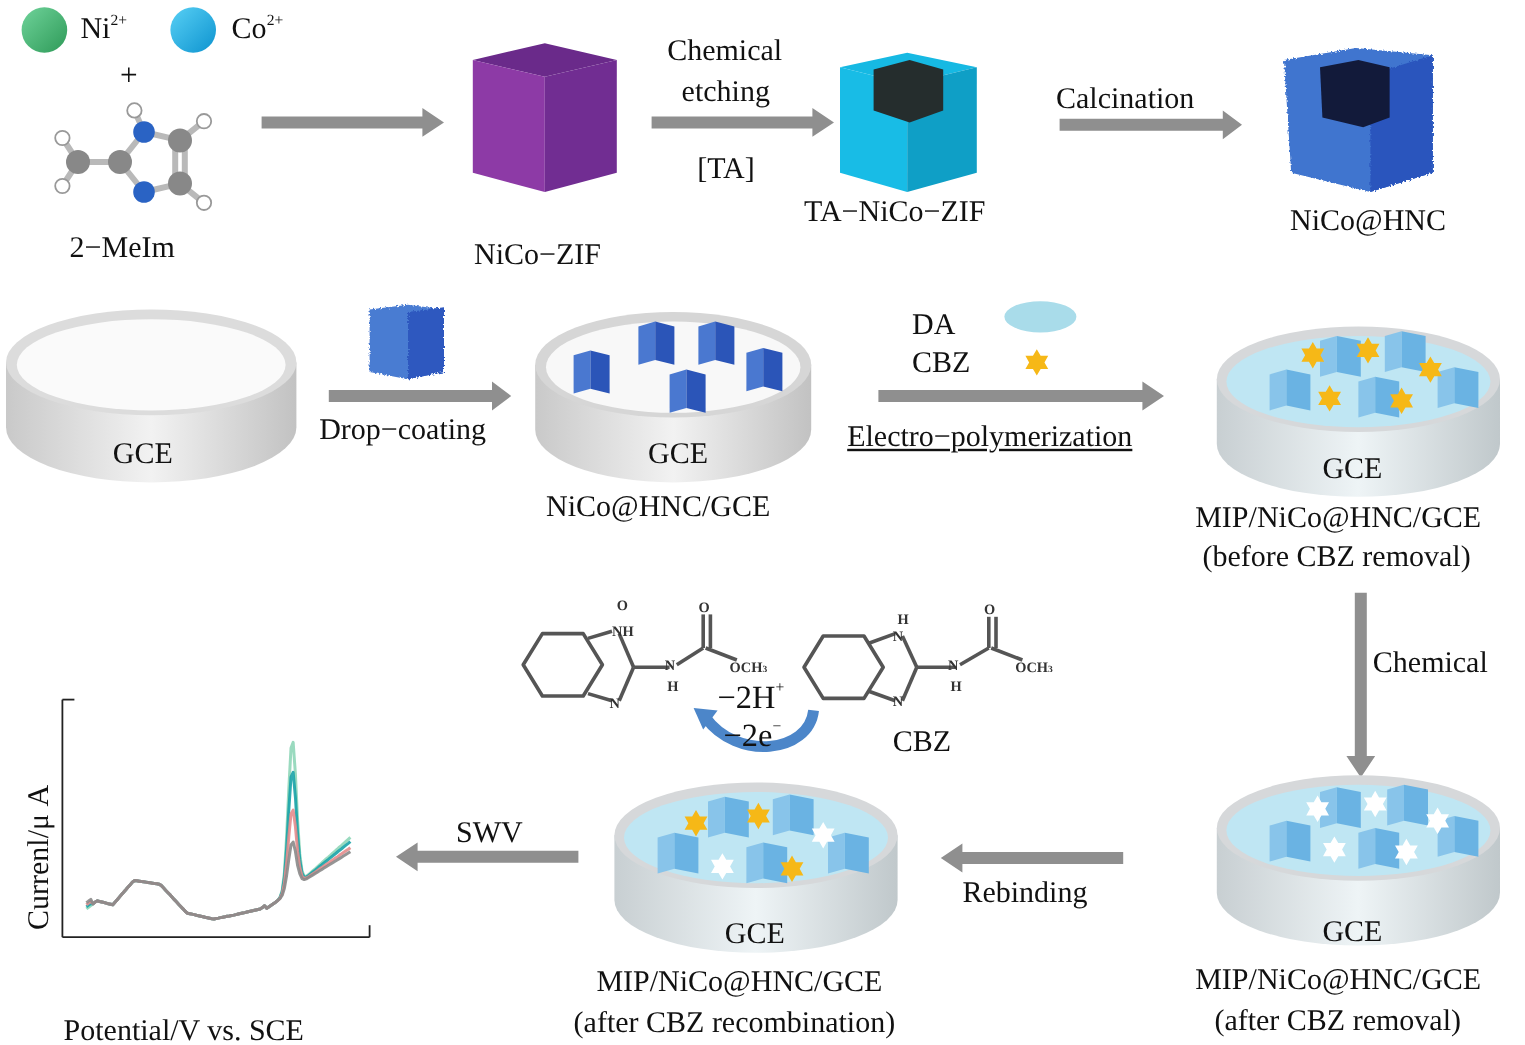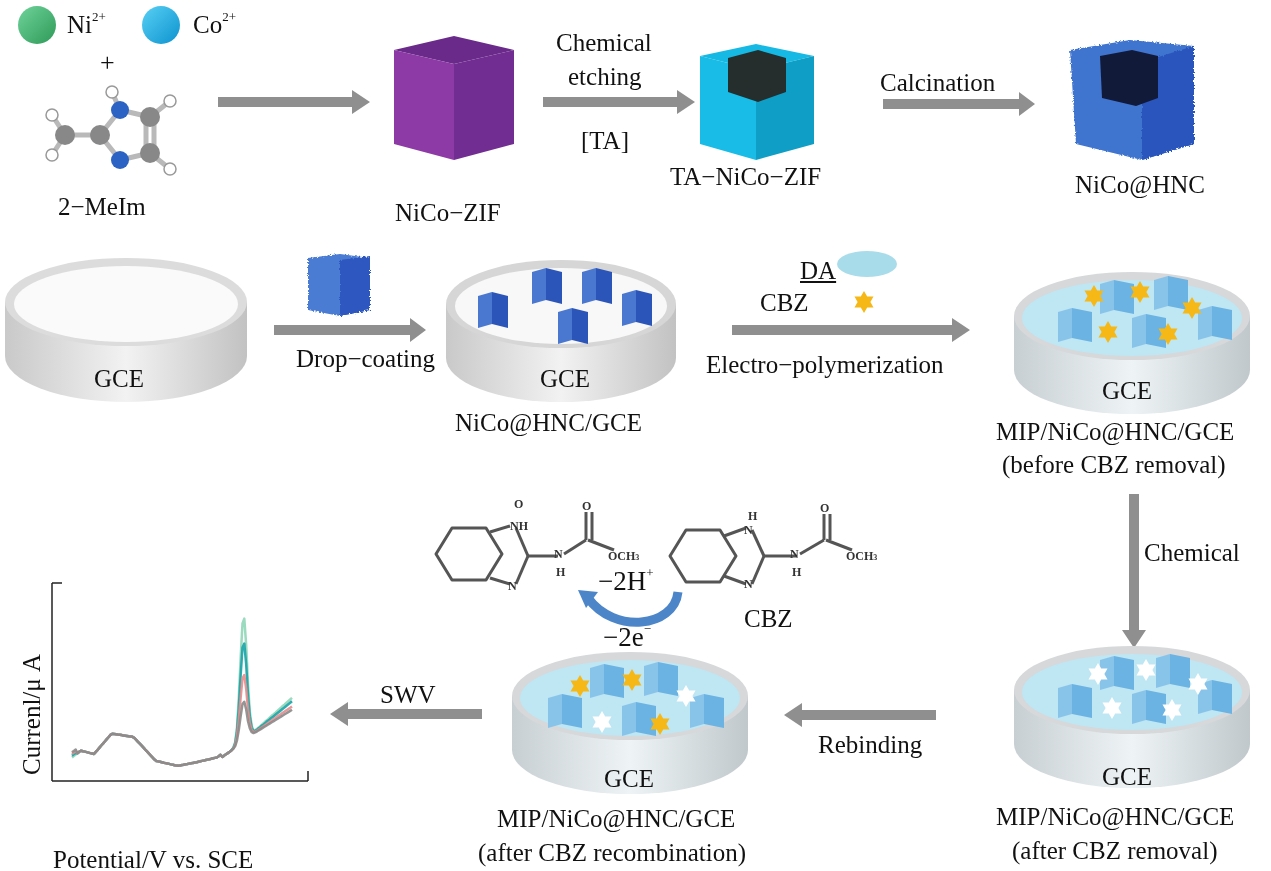--- a/index.html
+++ b/index.html
@@ -148,47 +148,47 @@
 
 <svg style="left:306px;top:254px" width="66" height="62">
   <g filter="url(#rough)">
     <polygon points="2,4 34,0 64,4 64,56 34,62 2,56" fill="#4a7bd2"></polygon>
     <polygon points="34,6 64,2 64,56 34,62" fill="#2d58bf"></polygon>
   </g>
 </svg>
 <svg style="left:274px;top:318px" width="152" height="24">
   <polygon points="0,7 136,7 136,0 152,12 136,24 136,17 0,17" fill="#8f8f8f"></polygon>
 </svg>
-<div class="lbl" style="left:266px;top:346px;margin-left:30px;">Drop−coating</div>
+<div class="lbl" style="left:266px;top:346px;">Drop−coating</div>
 
 <svg style="left:444px;top:254px" width="234" height="150">
   <path d="M2,50 L2,104 A115,44 0 0 0 232,104 L232,50 Z" fill="url(#gDishSide)"></path>
   <ellipse cx="117" cy="50" rx="115" ry="44" fill="#d6d6d6"></ellipse>
   <ellipse cx="117" cy="52" rx="106" ry="38" fill="#f8f8f8"></ellipse>
   <use href="#darkcube" x="34" y="38"></use>
   <use href="#darkcube" x="88" y="14"></use>
   <use href="#darkcube" x="138" y="14"></use>
   <use href="#darkcube" x="178" y="36"></use>
   <use href="#darkcube" x="114" y="54"></use>
 </svg>
 <div class="lbl" style="left:540px;top:366px;">GCE</div>
 <div class="lbl" style="left:455px;top:410px;">NiCo@HNC/GCE</div>
 
-<div class="lbl" style="left:800px;top:258px;text-decoration:underline;">DA</div>
+<div class="lbl" style="left:760px;top:258px;">DA</div>
 <svg style="left:836px;top:250px" width="62" height="28">
   <ellipse cx="31" cy="14" rx="30" ry="13" fill="#a9dcea"></ellipse>
 </svg>
 <div class="lbl" style="left:760px;top:290px;">CBZ</div>
 <svg style="left:852px;top:290px" width="24" height="24">
   <use href="#star6" x="12" y="12" fill="#f6b817"></use>
 </svg>
 <svg style="left:732px;top:318px" width="238" height="24">
   <polygon points="0,7 220,7 220,0 238,12 220,24 220,17 0,17" fill="#8f8f8f"></polygon>
 </svg>
-<div class="lbl" style="left:706px;top:352px;">Electro−polymerization</div>
+<div class="lbl" style="left:706px;top:352px;text-decoration:underline;">Electro−polymerization</div>
 
 <svg style="left:1012px;top:266px" width="240" height="150">
   <path d="M2,50 L2,104 A118,44 0 0 0 238,104 L238,50 Z" fill="url(#gMipSide)"></path>
   <ellipse cx="120" cy="50" rx="118" ry="44" fill="#d6d8da"></ellipse>
   <ellipse cx="120" cy="52" rx="110" ry="38" fill="#bfe6f3"></ellipse>
   <use href="#lightcube" x="46" y="42"></use>
   <use href="#lightcube" x="88" y="14"></use>
   <use href="#lightcube" x="142" y="10"></use>
   <use href="#lightcube" x="186" y="40"></use>
   <use href="#lightcube" x="120" y="48"></use>
@@ -226,21 +226,21 @@
     <use href="#star6" x="160" y="66"></use>
   </g>
 </svg>
 <div class="lbl" style="left:1102px;top:764px;">GCE</div>
 <div class="lbl" style="left:996px;top:804px;">MIP/NiCo@HNC/GCE</div>
 <div class="lbl" style="left:1012px;top:838px;text-align:right;">(after CBZ removal)</div>
 
 <svg style="left:784px;top:703px" width="152" height="24">
   <polygon points="152,7 18,7 18,0 0,12 18,24 18,17 152,17" fill="#8f8f8f"></polygon>
 </svg>
-<div class="lbl" style="left:802px;top:732px;margin-left:16px;">Rebinding</div>
+<div class="lbl" style="left:802px;top:732px;">Rebinding</div>
 
 <svg style="left:428px;top:500px" width="200" height="90" font-family="Liberation Serif, serif" font-size="12" font-weight="bold">
   <g stroke="#555" stroke-width="3" fill="none" stroke-linejoin="round">
     <polygon points="8,64 24,38 58,38 74,64 58,90 24,90" transform="translate(0,-10)"></polygon>
     <line x1="62" y1="32" x2="82" y2="26"></line>
     <line x1="62" y1="78" x2="82" y2="84"></line>
     <line x1="88" y1="28" x2="100" y2="56"></line>
     <line x1="88" y1="84" x2="100" y2="56"></line>
     <line x1="100" y1="56" x2="130" y2="56"></line>
     <line x1="136" y1="54" x2="158" y2="40"></line>
@@ -279,21 +279,21 @@
   <text x="184" y="52" fill="#333"><tspan>OCH</tspan><tspan font-size="8">3</tspan></text>
 </svg>
 
 <svg style="left:574px;top:588px" width="112" height="50">
   <path d="M104,4 C100,40 40,46 14,10" stroke="#4c86c9" stroke-width="9" fill="none"></path>
   <polygon points="4,2 24,4 12,20" fill="#4c86c9"></polygon>
 </svg>
 <div class="lbl" style="left:598px;top:568px;font-size:27px;">
   <span>−2H</span><sup>+</sup>
 </div>
-<div class="lbl" style="left:603px;top:624px;font-size:27px;">
+<div class="lbl" style="left:603px;top:600px;font-size:27px;">
   <span>−2e</span><sup>−</sup>
 </div>
 <div class="lbl" style="left:744px;top:606px;">CBZ</div>
 
 <svg style="left:510px;top:650px" width="240" height="150">
   <path d="M2,46 L2,100 A118,44 0 0 0 238,100 L238,46 Z" fill="url(#gMipSide)"></path>
   <ellipse cx="120" cy="46" rx="118" ry="44" fill="#d6d8da"></ellipse>
   <ellipse cx="120" cy="48" rx="110" ry="38" fill="#bfe6f3"></ellipse>
   <use href="#lightcube" x="38" y="44"></use>
   <use href="#lightcube" x="80" y="14"></use>

